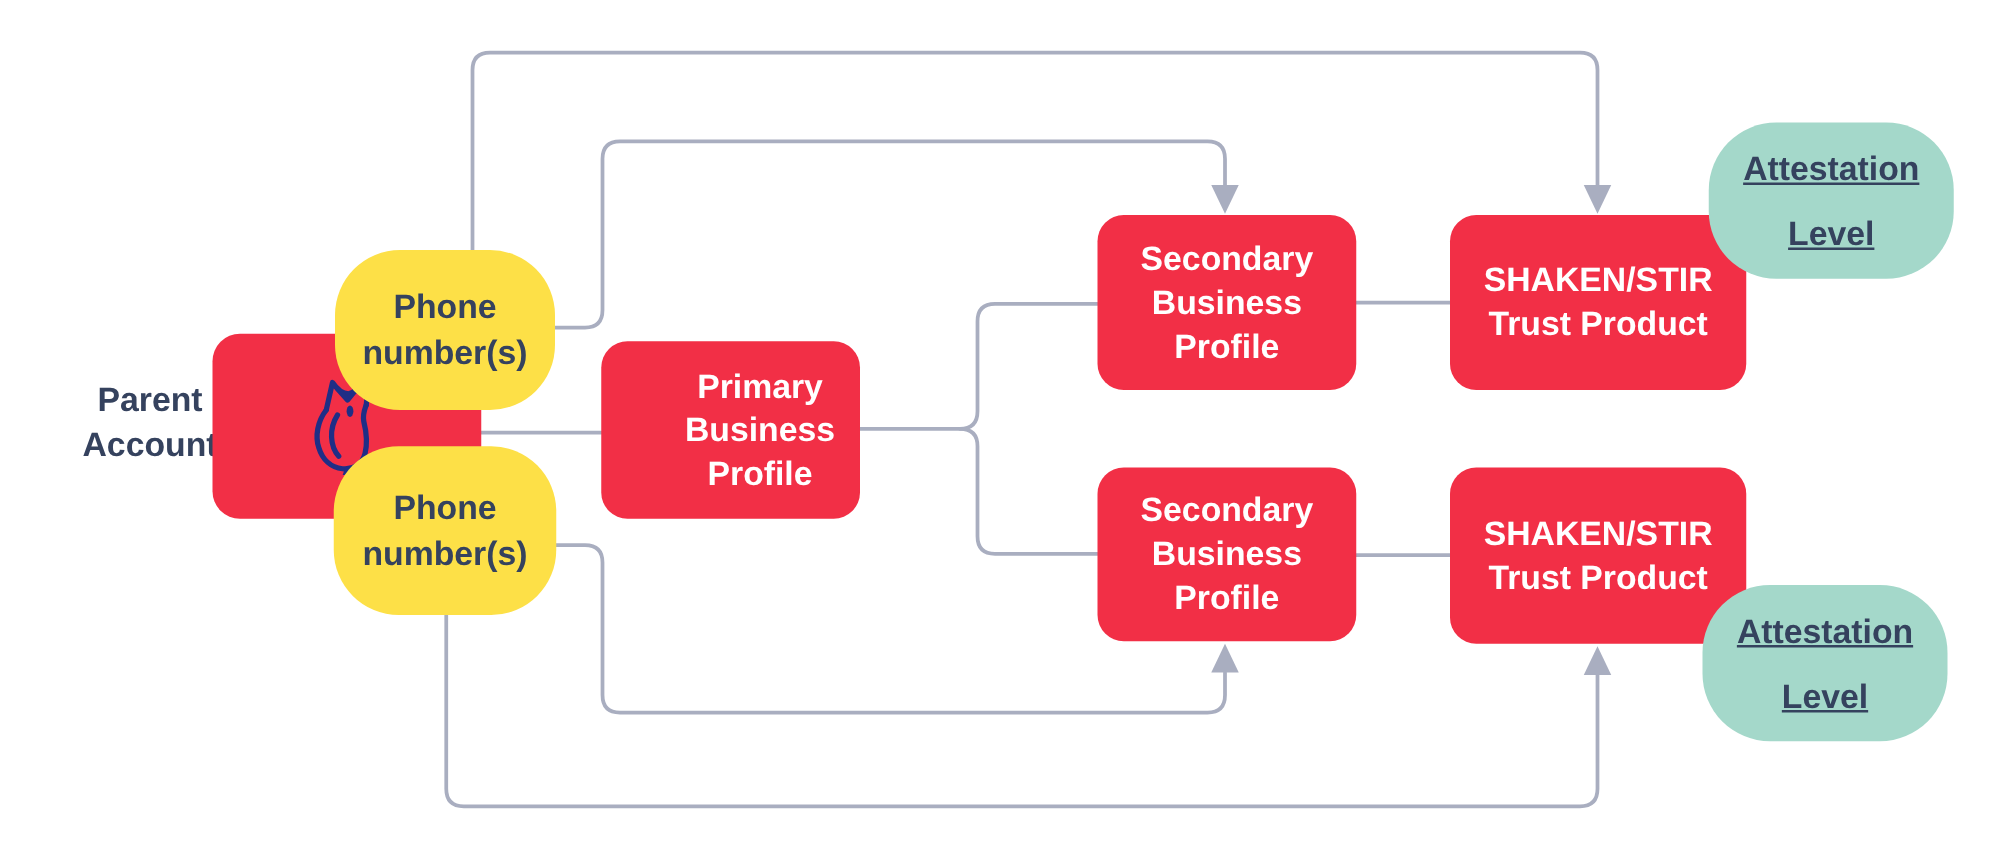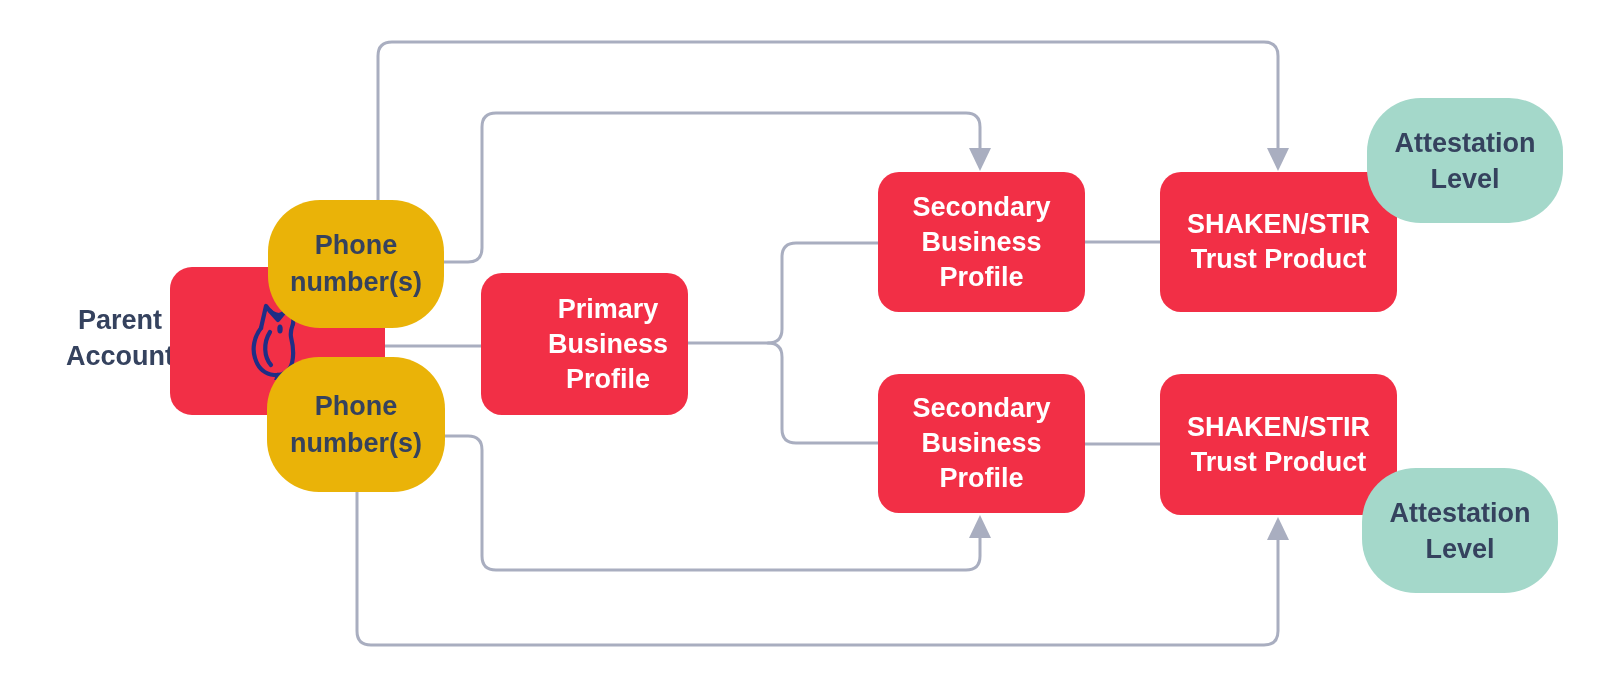--- a/index.html
+++ b/index.html
@@ -37,32 +37,33 @@
     font-weight: 700;
   }
   .red-box {
     background: #F22F46;
     border-radius: 21px;
     color: #ffffff;
     font-size: 27px;
     line-height: 35px;
   }
   .gray-bubble {
-    background: #eab308;
+    background: #fde047;
     border-radius: 52px;
     color: #35425E;
     font-size: 27px;
     line-height: 37px;
   }
   .teal-bubble {
     background: #A4D8CA;
     border-radius: 54px;
     color: #35425E;
     font-size: 27px;
-    line-height: 36px;
+    line-height: 52px;
+    text-decoration: underline;
   }
   .side-label {
     position: absolute;
     color: #35425E;
     font-size: 27px;
     line-height: 36px;
     font-weight: 700;
     text-align: center;
     white-space: pre-line;
   }

